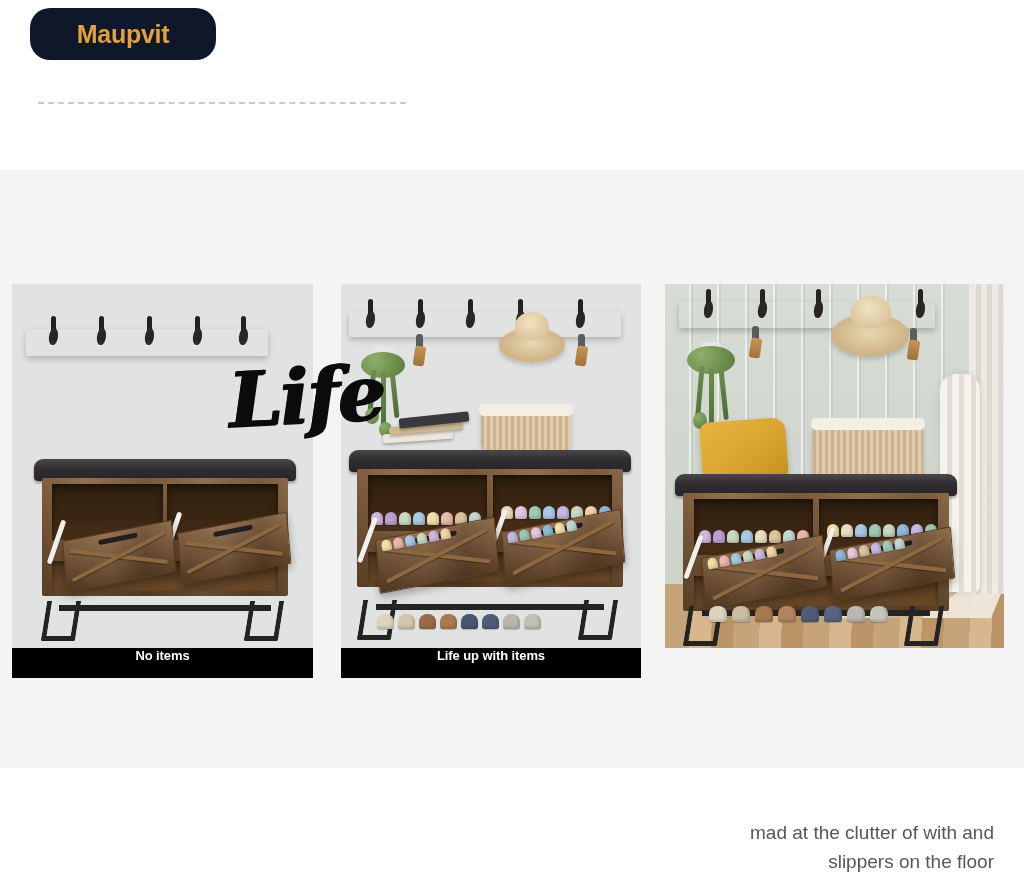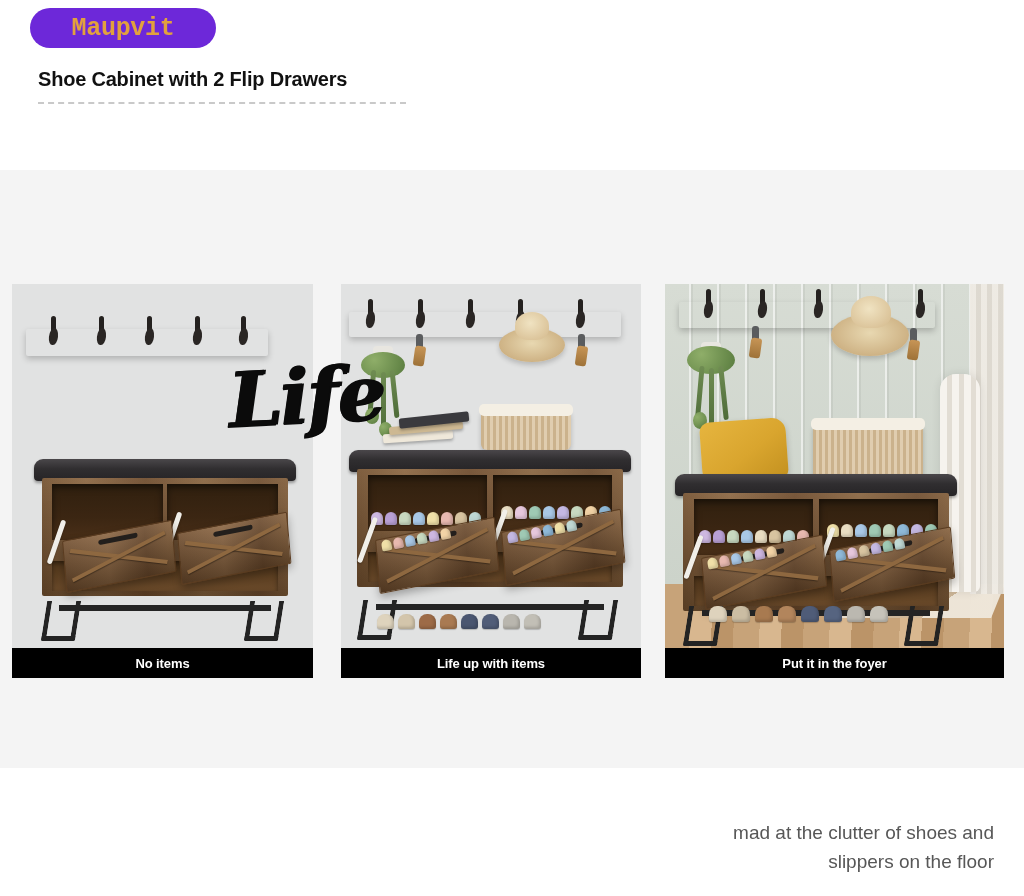--- a/index.html
+++ b/index.html
@@ -9,23 +9,23 @@
     font-family:"Liberation Sans", sans-serif;
     position:relative;
     overflow:hidden;
   }
 
   
   .header { position:absolute; left:0; top:0; width:1024px; height:170px; background:#ffffff; }
 
   .logo-pill {
     position:absolute; left:30px; top:8px;
-    width:186px; height:40px;
-    background:#6d28d9; border-radius:20px;
-    display:flex; align-items:center; justify-content:center;font-family:Liberation Mono, monospace;
+    width:186px; height:52px;
+    background:#0f172a; border-radius:20px;
+    display:flex; align-items:center; justify-content:center;
   }
   .logo-text {
     color:#e2a13d; font-size:25px; font-weight:bold;
     letter-spacing:-0.3px; line-height:1;
   }
 
   .product-title {
     position:absolute; left:38px; top:68px;
     font-size:20px; font-weight:bold; color:#111111;
     letter-spacing:-0.2px;
@@ -42,21 +42,21 @@
     background:#f4f4f4;
   }
 
   
   .panel { position:absolute; overflow:hidden; }
   .panel-photo { position:absolute; left:0; top:0; width:100%; height:364px; overflow:hidden; }
 
   .caption-bar {
     position:absolute; left:0; bottom:0; width:100%; height:30px;
     background:#000000;
-    display:flex; align-items:center; justify-content:center;
+    display:flex; justify-content:center;
   }
   .caption-text {
     color:#ffffff; font-size:13px; font-weight:bold; letter-spacing:-0.1px;
   }
 
   #panel-1 { left:12px; top:284px; width:301px; height:394px; }
   #panel-2 { left:341px; top:284px; width:300px; height:394px; }
   #panel-3 { left:665px; top:284px; width:339px; height:394px; }
 
   .studio-bg { position:absolute; inset:0; background:#e1e2e2; }
@@ -284,21 +284,20 @@
 </style>
 </head>
 <body>
 
 <div class="header">
 
   <div class="logo-pill">
     <span class="logo-text">Maupvit</span>
   </div>
 
-  <div class="product-title">Shoe Cabinet with 2 Flip Drawers</div>
   <div class="title-rule"></div>
 </div>
 
 <div class="gray-band"></div>
 
 <div class="panel" id="panel-1">
   <div class="panel-photo">
     <div class="studio-bg"></div>
 
     <div class="rack" style="left:14px; top:45px; width:242px; height:27px;">
@@ -589,23 +588,20 @@
       <div class="shoe" style="width:18px;height:16px;background:#cbbda3;"></div>
       <div class="shoe" style="width:18px;height:16px;background:#a87a50;"></div>
       <div class="shoe" style="width:18px;height:16px;background:#b2855c;"></div>
       <div class="shoe" style="width:18px;height:16px;background:#4f5c78;"></div>
       <div class="shoe" style="width:18px;height:16px;background:#56648020;background-color:#566480;"></div>
       <div class="shoe" style="width:18px;height:16px;background:#bbb8b0;"></div>
       <div class="shoe" style="width:18px;height:16px;background:#c6c3ba;"></div>
     </div>
   </div>
 
-  <div class="caption-bar">
-    <span class="caption-text">Put it in the foyer</span>
-  </div>
 </div>
 
 <div class="life-script">Life</div>
 
 <div class="footer-copy">
-  <div>mad at the clutter of shoes and</div>
+  <div>mad at the clutter of with and</div>
   <div>slippers on the floor</div>
 </div>
 
 </body></html>

